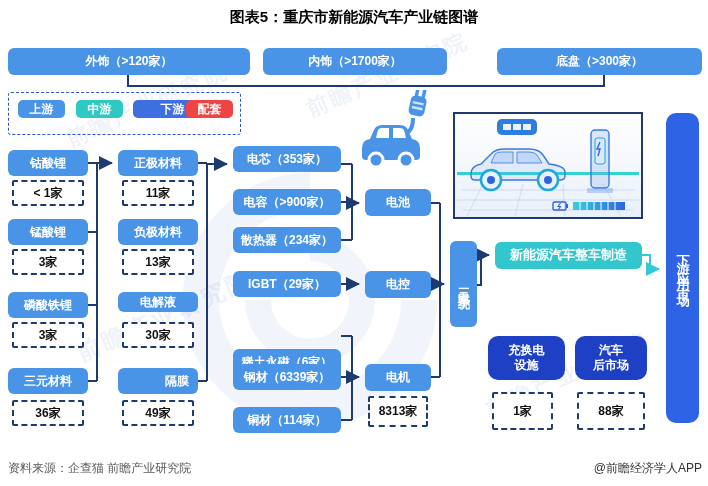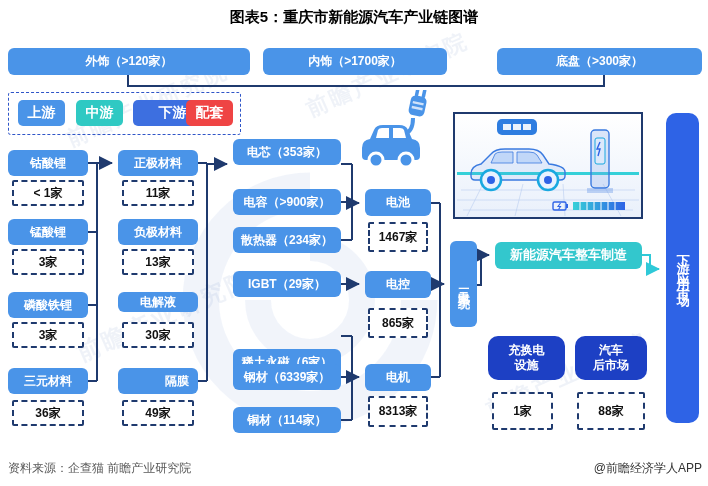--- a/index.html
+++ b/index.html
@@ -26,22 +26,22 @@
     font-size:12px;z-index:2;box-sizing:border-box;border-radius:2px;
   }
   .vert{
     writing-mode:vertical-lr;text-orientation:upright;letter-spacing:4px;
   }
   .legendwrap{
     position:absolute;left:8px;top:92px;width:233px;height:43px;
     border:1.5px dashed #2f55c8;border-radius:3px;z-index:2;box-sizing:border-box;
   }
   .pill{
-    position:absolute;top:100px;width:47px;height:26px;border-radius:5px;
-    color:#fff;font-weight:bold;font-size:14px;display:flex;align-items:center;
+    position:absolute;top:100px;width:47px;height:18px;border-radius:5px;
+    color:#fff;font-weight:bold;font-size:12px;display:flex;align-items:center;
     justify-content:center;z-index:3;
   }
   .connectors{position:absolute;left:0;top:0;z-index:1;pointer-events:none;}
   .artframe{position:absolute;left:453px;top:112px;z-index:2;}
   .evicon{position:absolute;left:356px;top:90px;z-index:2;}
   .wm{
     position:absolute;color:#9fb4d6;opacity:.16;font-weight:bold;
     transform:rotate(-24deg);letter-spacing:3px;pointer-events:none;z-index:0;
     white-space:nowrap;font-size:20px;
   }
@@ -220,21 +220,21 @@
   <div class="dashbox" style="left:122px;top:322px;width:72px;height:26px;">
       <span>30家</span>
     </div>
   <div class="box blue" style="left:118px;top:368px;width:80px;height:26px;padding-left:38px;">
       <span>隔膜</span>
     </div>
   <div class="dashbox" style="left:122px;top:400px;width:72px;height:26px;">
       <span>49家</span>
     </div>
 
-  <div class="box blue" style="left:233px;top:139px;width:108px;height:26px;">
+  <div class="box blue" style="left:233px;top:146px;width:108px;height:26px;">
       <span>电芯（353家）</span>
     </div>
   <div class="box blue" style="left:233px;top:189px;width:108px;height:26px;">
       <span>电容（&gt;900家）</span>
     </div>
   <div class="box blue" style="left:233px;top:227px;width:108px;height:26px;">
       <span>散热器（234家）</span>
     </div>
   <div class="box blue" style="left:233px;top:271px;width:108px;height:26px;">
       <span>IGBT（29家）</span>
@@ -245,28 +245,22 @@
   <div class="box blue" style="left:233px;top:364px;width:108px;height:26px;">
       <span>钢材（6339家）</span>
     </div>
   <div class="box blue" style="left:233px;top:407px;width:108px;height:26px;">
       <span>铜材（114家）</span>
     </div>
 
   <div class="box blue" style="left:365px;top:189px;width:66px;height:27px;">
       <span>电池</span>
     </div>
-  <div class="dashbox" style="left:368px;top:222px;width:60px;height:30px;">
-      <span>1467家</span>
-    </div>
   <div class="box blue" style="left:365px;top:271px;width:66px;height:27px;">
       <span>电控</span>
-    </div>
-  <div class="dashbox" style="left:368px;top:308px;width:60px;height:30px;">
-      <span>865家</span>
     </div>
   <div class="box blue" style="left:365px;top:364px;width:66px;height:27px;">
       <span>电机</span>
     </div>
   <div class="dashbox" style="left:368px;top:396px;width:60px;height:31px;">
       <span>8313家</span>
     </div>
 
   <div class="box blue vert" style="left:450px;top:241px;width:27px;height:86px;font-size:12px;letter-spacing:3px;">
       <span>三电系统</span>

